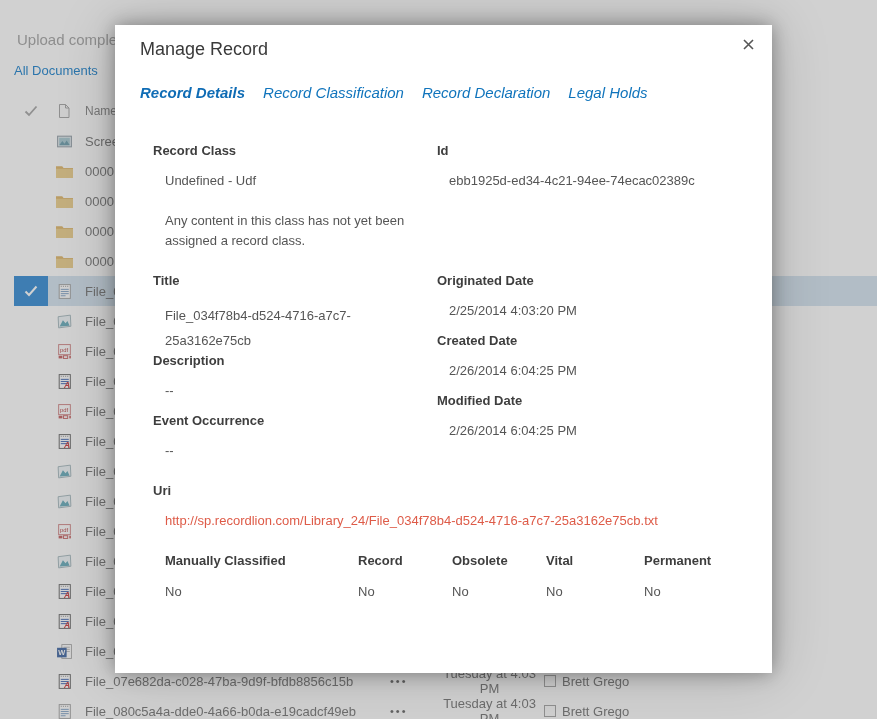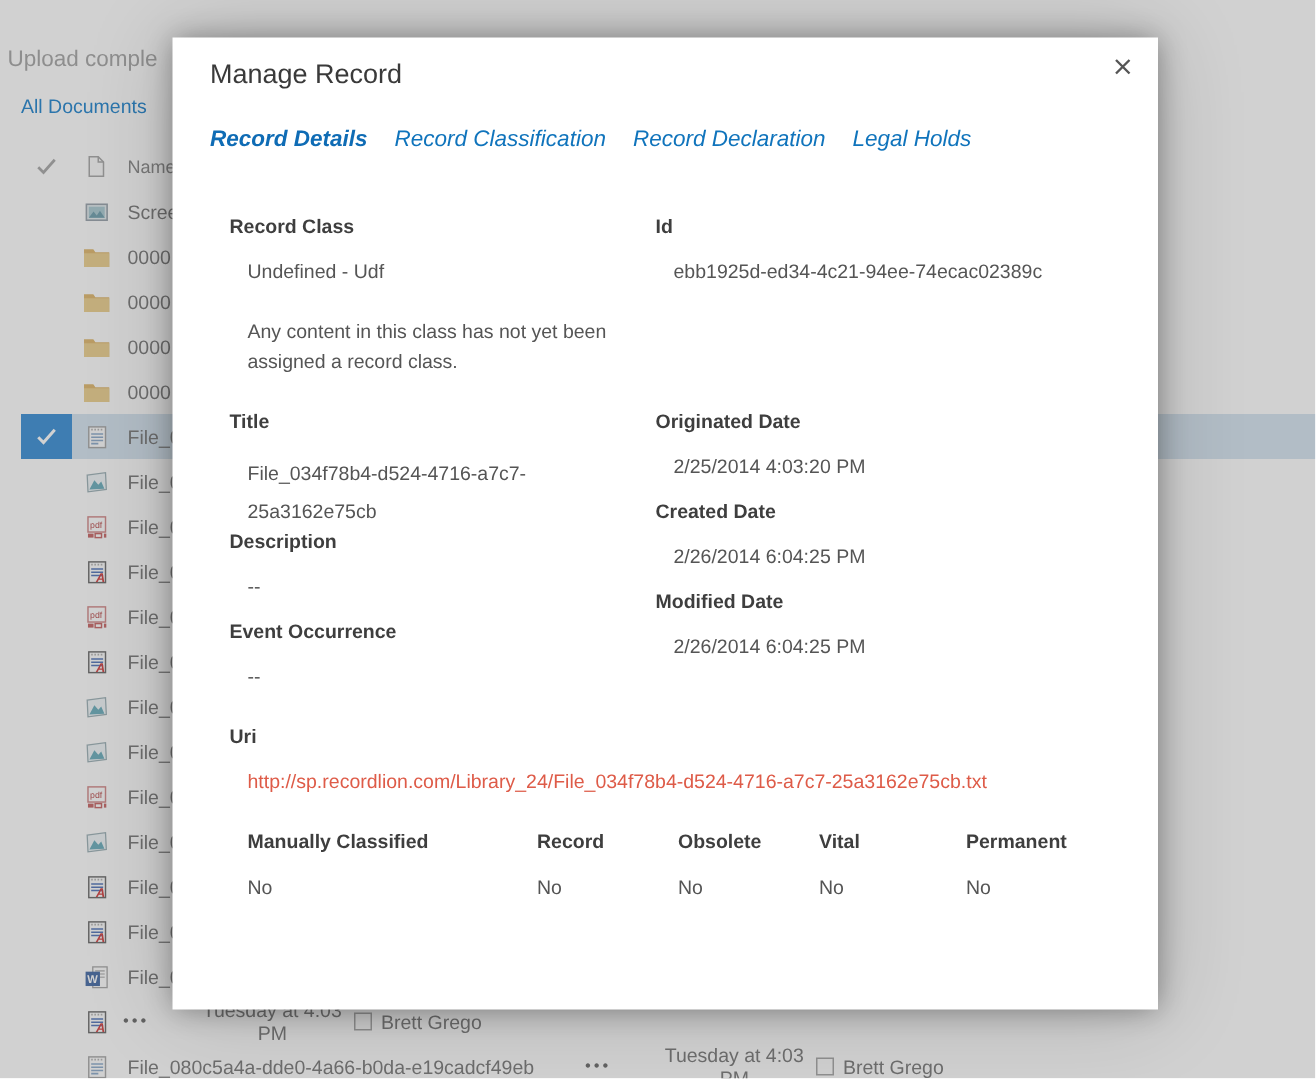--- a/index.html
+++ b/index.html
@@ -1,21 +1,21 @@
 <!DOCTYPE html>
 <html><head>
 <meta charset="utf-8">
 <style>
   html,body{margin:0;padding:0;background:#fff;}
   .stage{position:relative;width:877px;height:719px;overflow:hidden;background:#fff;
          font-family:"Liberation Sans",sans-serif;}
 
   
   .bg{position:absolute;inset:0;background:#fff;}
-  .status-text{position:absolute;left:5px;top:31px;font-size:15px;color:#999;}
+  .status-text{position:absolute;left:17px;top:31px;font-size:15px;color:#999;}
   .view-link{position:absolute;left:14px;top:63px;font-size:13px;color:#0072c6;cursor:pointer;}
 
   .lheader{position:absolute;left:0;top:96px;height:30px;width:100%;
            display:flex;align-items:center;padding-left:14px;box-sizing:border-box;
            color:#777;font-size:12px;}
   .hsel{width:34px;height:30px;flex:none;display:flex;align-items:center;justify-content:center;}
   .hicon{margin-left:8px;width:17px;height:17px;flex:none;display:flex;align-items:center;}
   .hname{margin-left:12px;}
 
   .flist{position:absolute;left:0;top:126px;width:100%;}
@@ -310,20 +310,21 @@
           <span class="ficon">
             <svg width="17" height="17" viewBox="0 0 16 16">
               <rect x="3" y="1.5" width="10.5" height="13" fill="#fdfdfd" stroke="#555" stroke-width="0.9"></rect>
               <line x1="4.5" y1="3.2" x2="12.5" y2="3.2" stroke="#a8a8a8" stroke-width="1" stroke-dasharray="1 1"></line>
               <line x1="4.5" y1="6" x2="12" y2="6" stroke="#3a62b0"></line>
               <line x1="4.5" y1="8" x2="12" y2="8" stroke="#3a62b0"></line>
               <line x1="4.5" y1="10" x2="12" y2="10" stroke="#3a62b0"></line>
               <text x="7.5" y="14.2" font-size="8" font-style="italic" font-weight="bold" fill="#c22">A</text>
             </svg>
           </span>
+          <span class="fname">File_07e682da-c028-47ba-9d9f-bfdb8856c15b</span>
           <span class="fmenu">•••</span>
           <span class="fdate">Tuesday at 4:03 PM</span>
           <span class="fsquare"></span>
           <span class="fauthor">Brett Grego</span>
         </div>
         <div class="frow">
           <span class="sel"></span>
           <span class="ficon">
             <svg width="17" height="17" viewBox="0 0 16 16">
               <rect x="3" y="1.5" width="10.5" height="13" fill="#fdfdfd" stroke="#9a9a9a" stroke-width="0.9"></rect>

